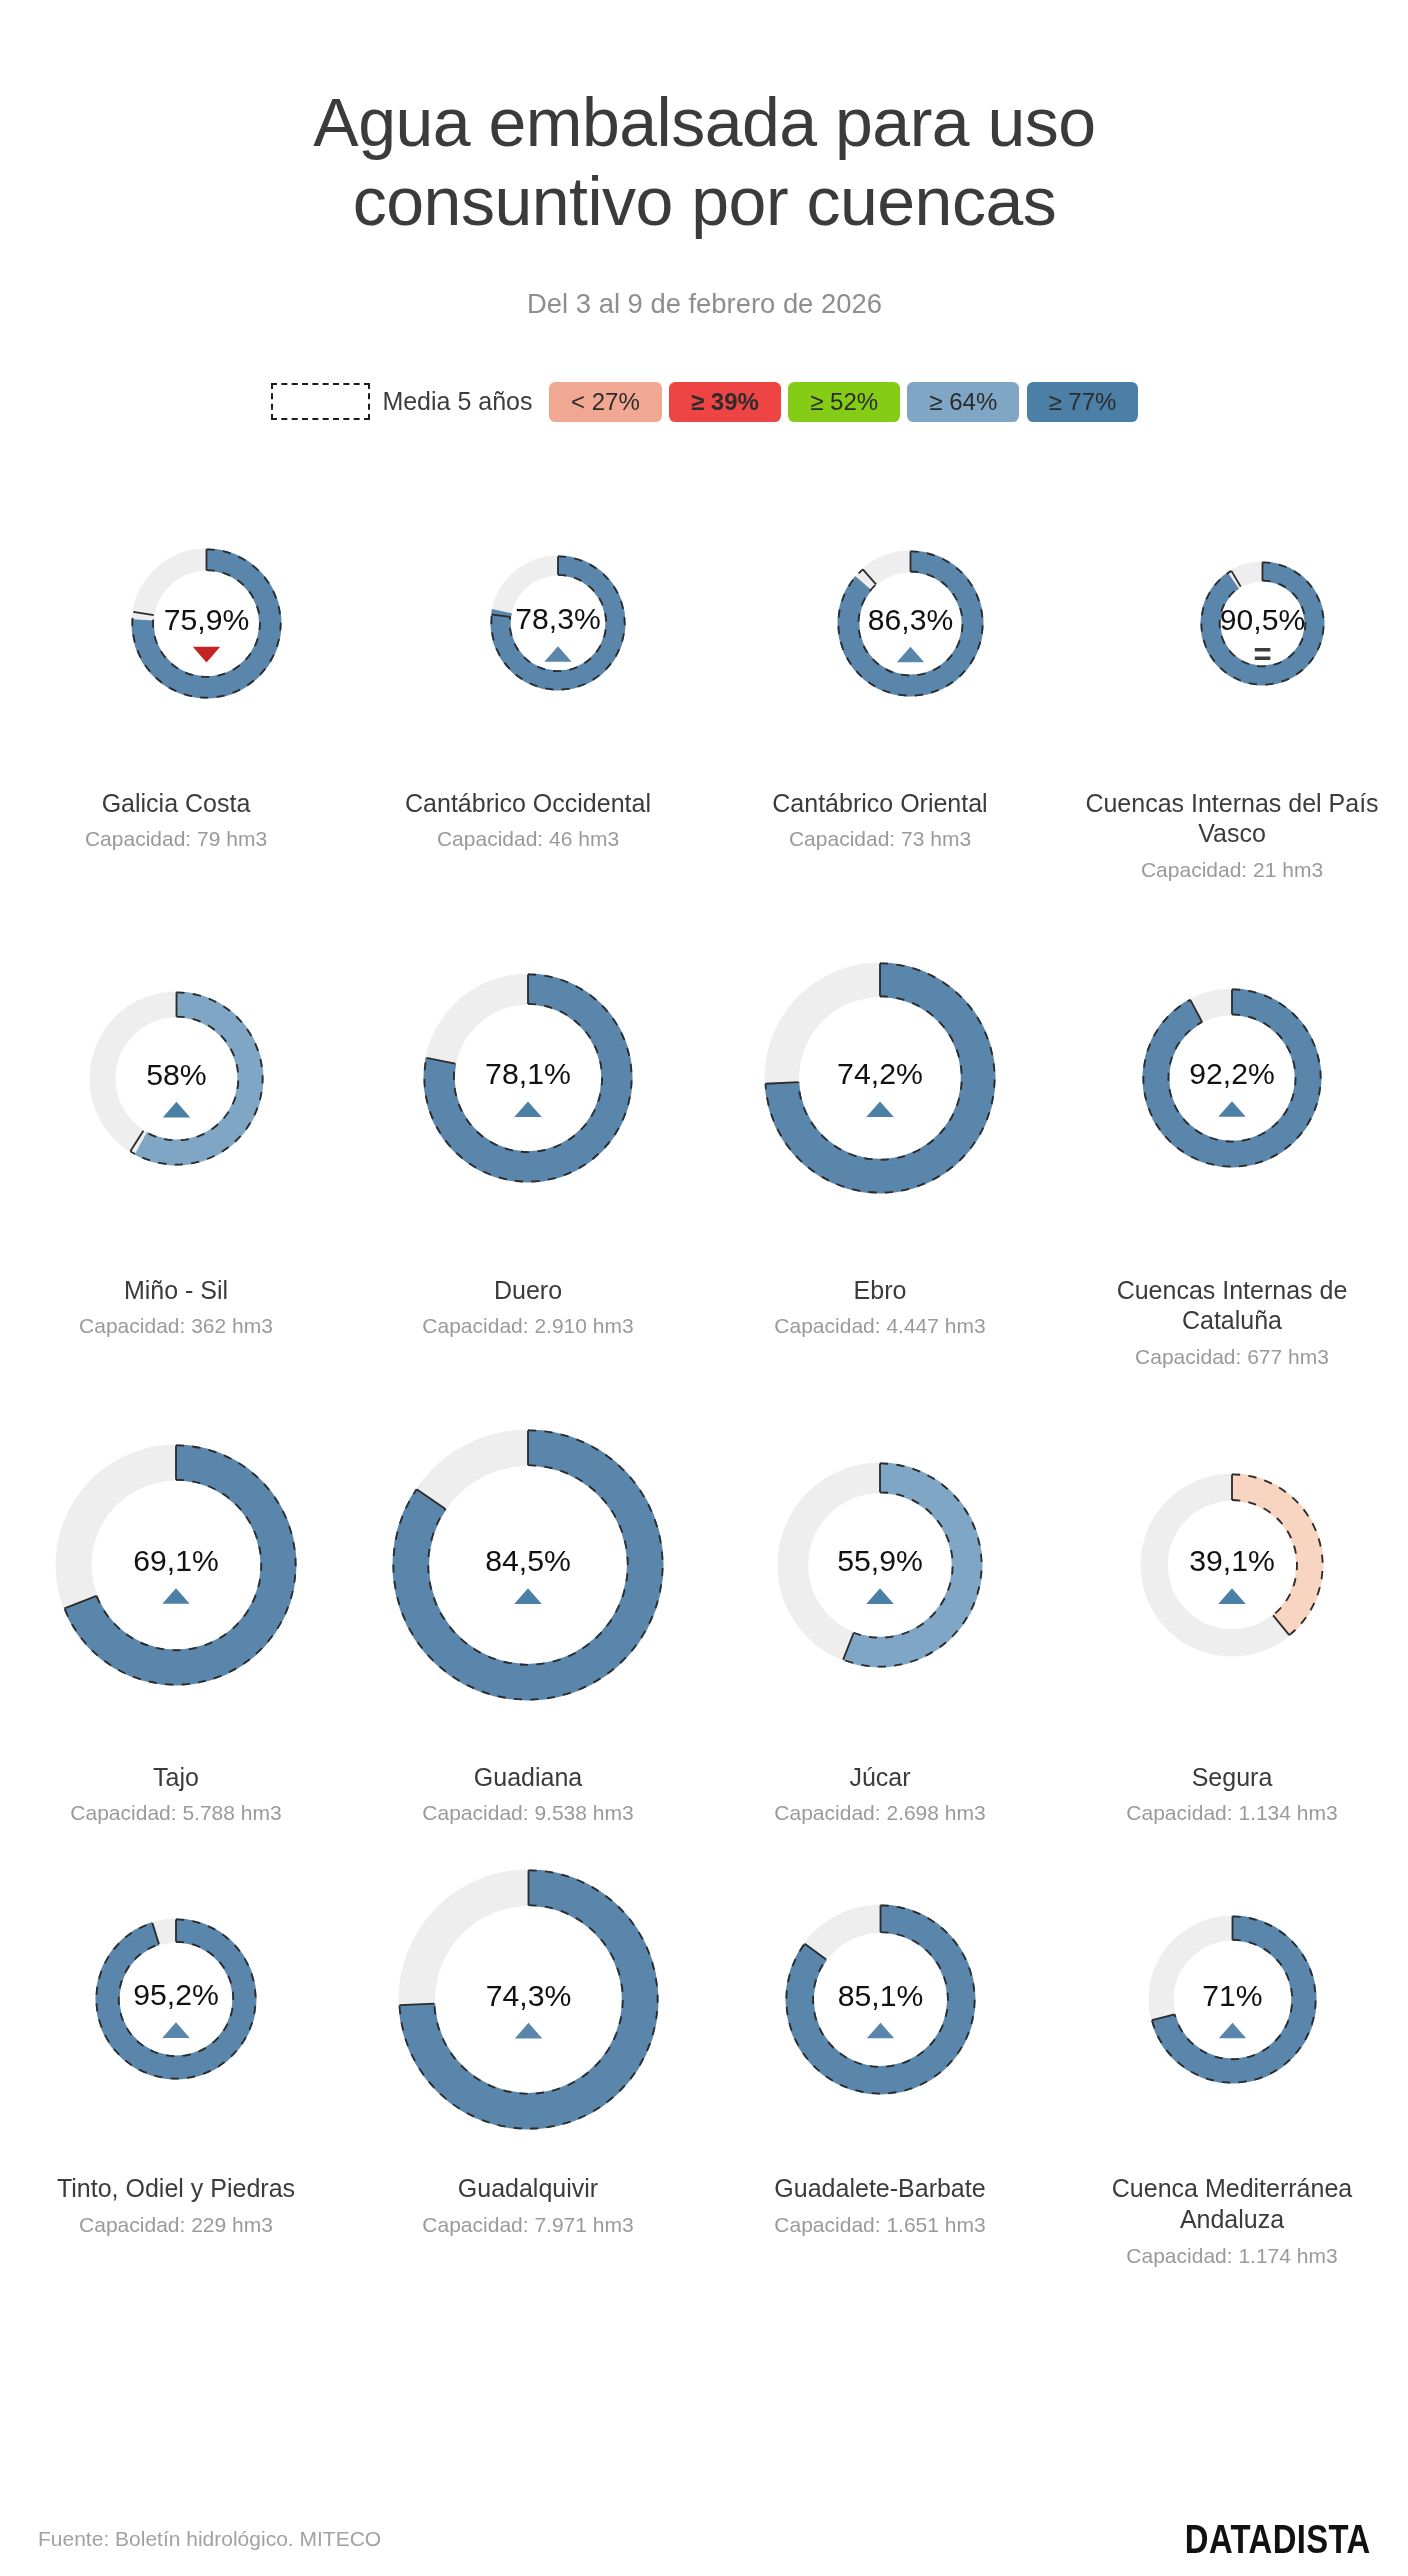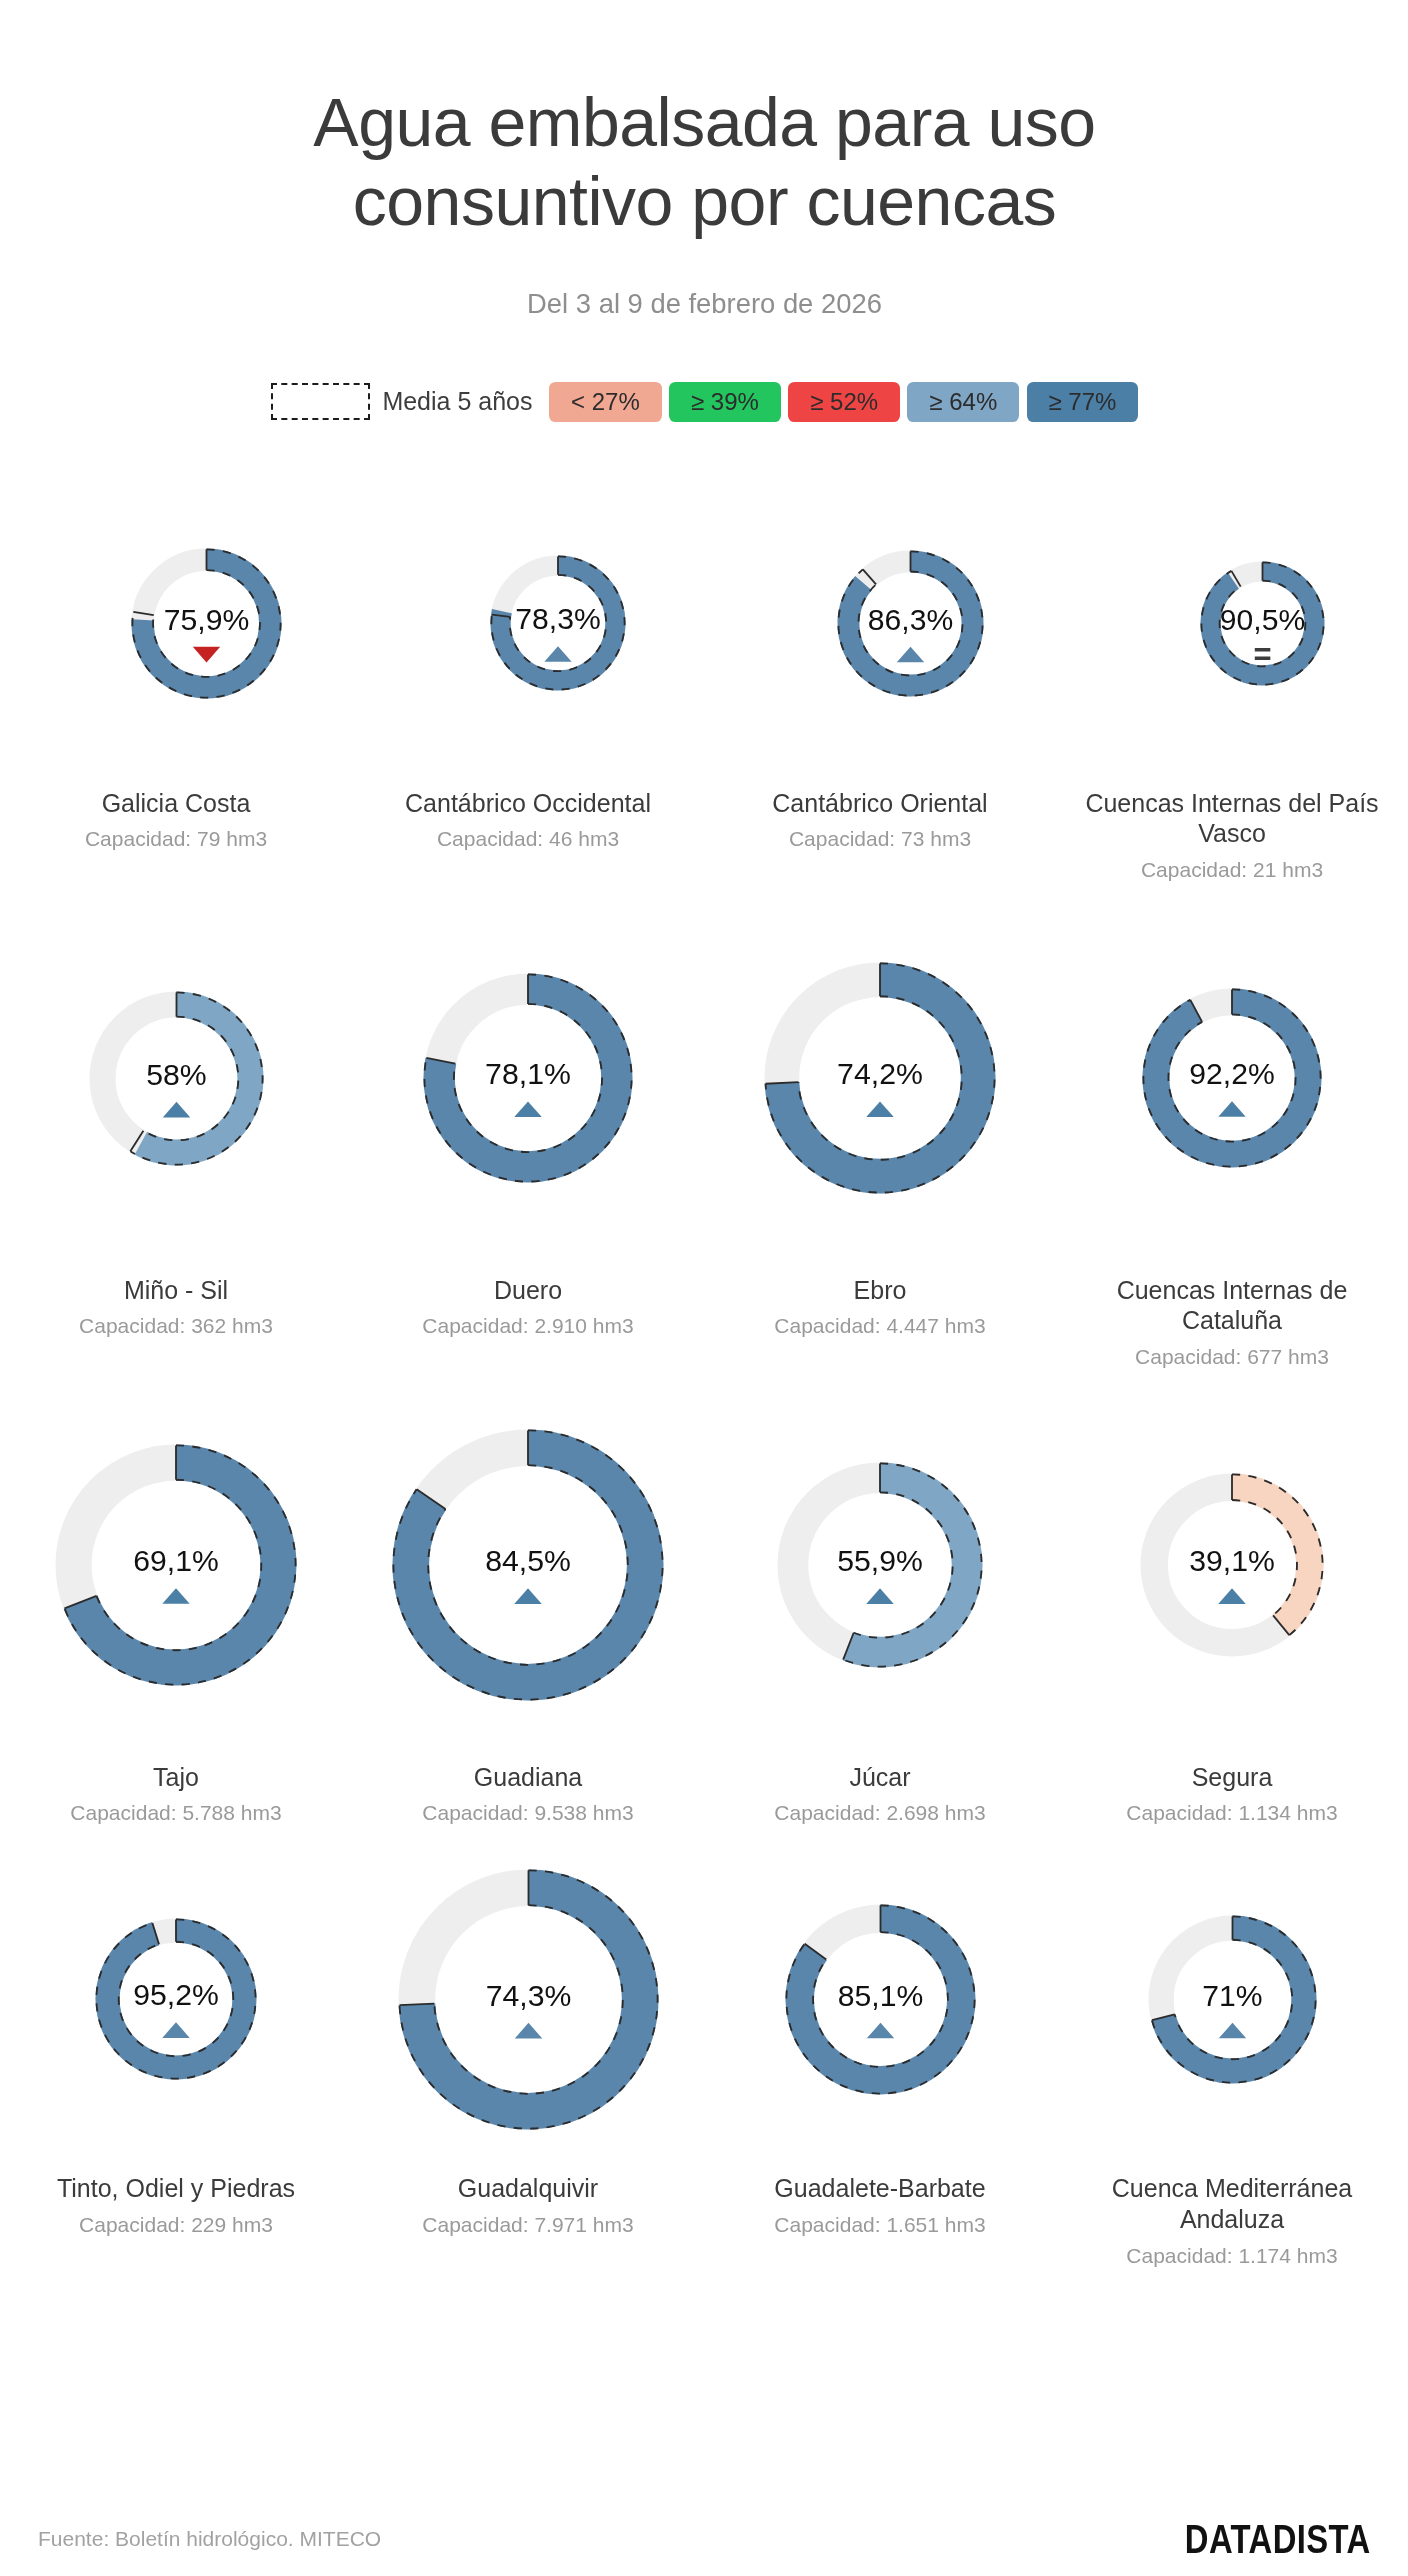--- a/index.html
+++ b/index.html
@@ -92,22 +92,22 @@
 <div class="page">
 
   <h1 class="title">Agua embalsada para uso consuntivo por cuencas</h1>
   <div class="subtitle">Del 3 al 9 de febrero de 2026</div>
 
   <div class="legend">
     <div class="legend-dash"></div>
     <div class="legend-avg-label">Media 5 años</div>
     <div id="legend-chips" style="display:flex;align-items:center;">
         <div class="chip" style="background: rgb(240, 168, 147);">&lt; 27%</div>
-        <div class="chip" style="background: #22c55e;">≥ 39%</div>
-        <div class="chip" style="background: #ef4444;">≥ 52%</div>
+        <div class="chip" style="background: #ef4444; font-weight: bold;">≥ 39%</div>
+        <div class="chip" style="background: #84cc16;">≥ 52%</div>
         <div class="chip" style="background: rgb(127, 166, 196);">≥ 64%</div>
         <div class="chip" style="background: rgb(75, 127, 166);">≥ 77%</div>
       </div>
   </div>
 
   <div class="grid" id="grid">
       <div>
         <div class="row r1" style="align-items: center;">
           <div class="cell">
             <div class="donut-wrap">

